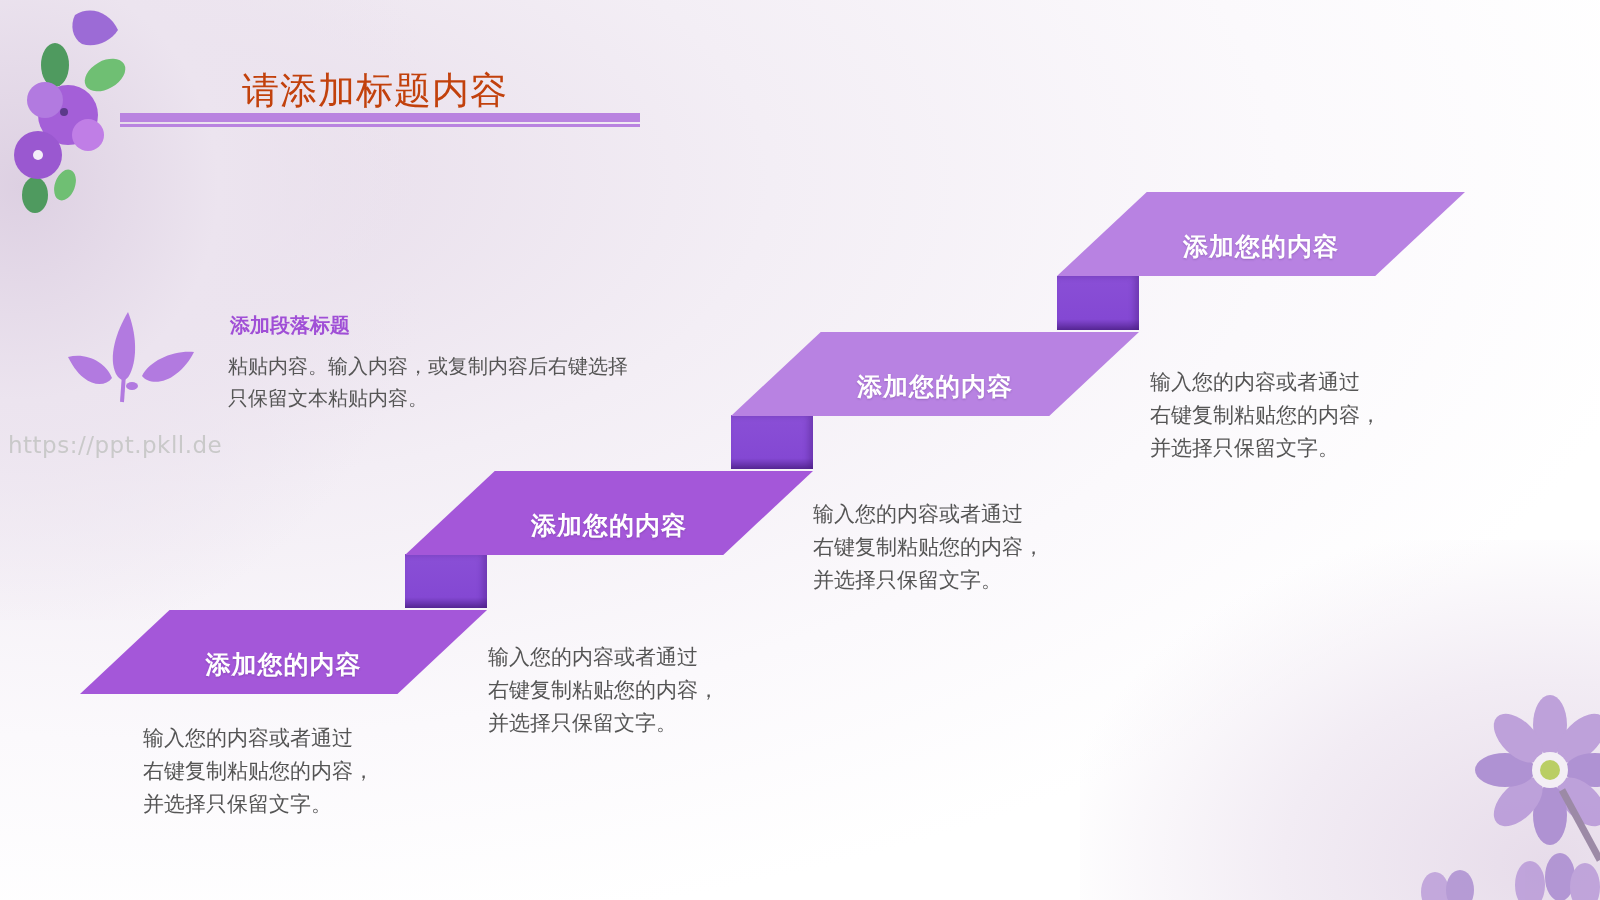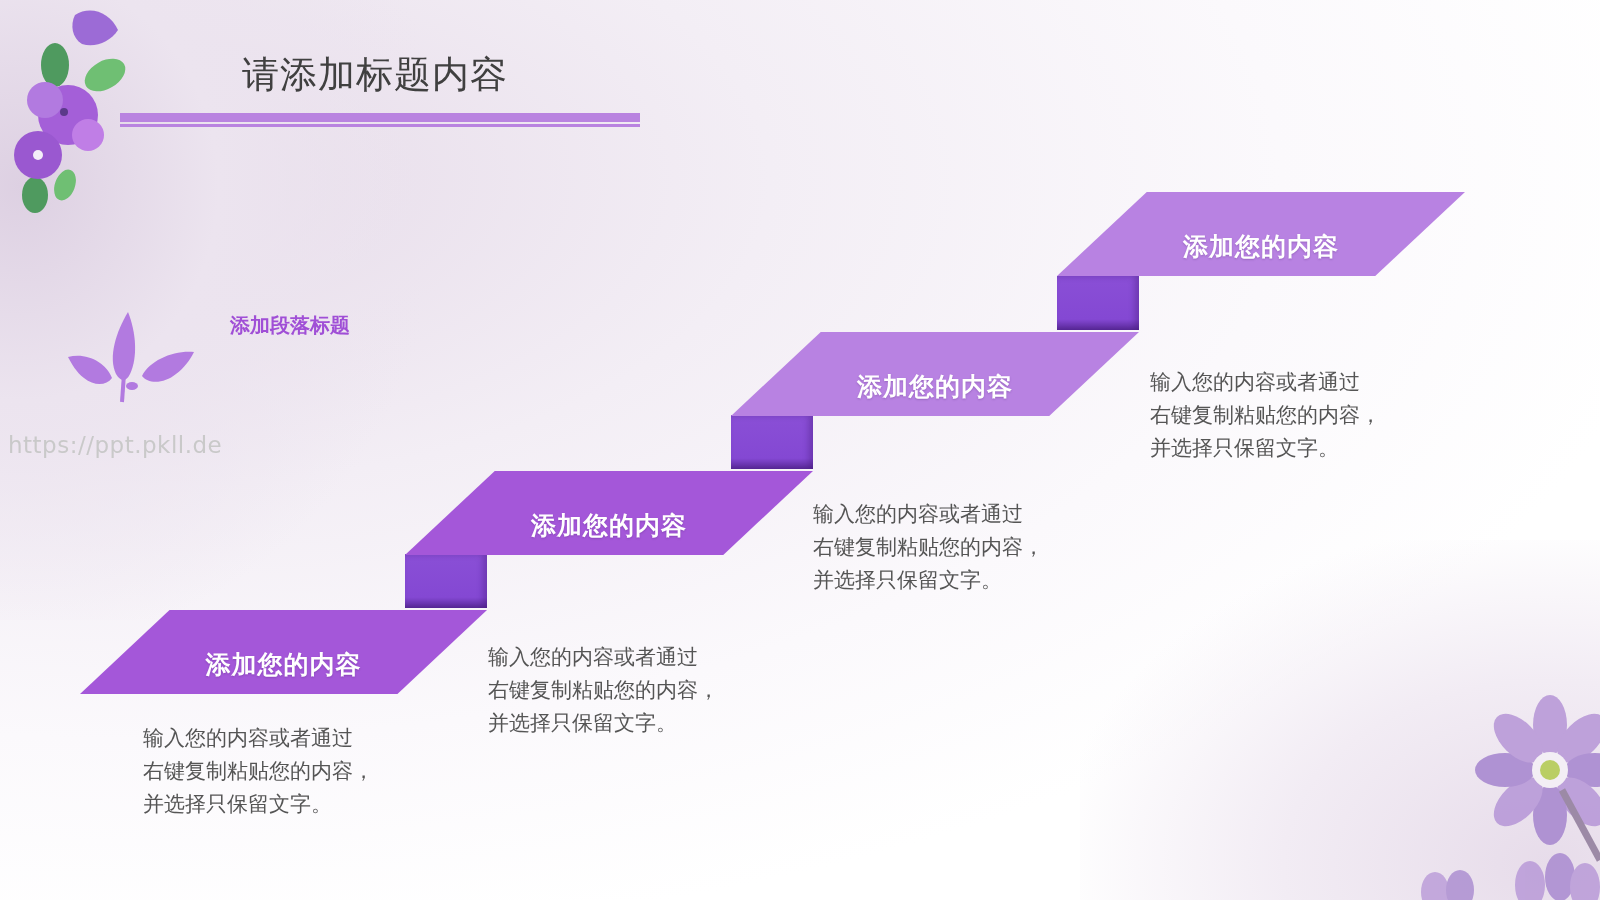--- a/index.html
+++ b/index.html
@@ -11,21 +11,21 @@
   }
   .bg-wash-br {
     position:absolute; right:0; bottom:0; width:520px; height:360px;
     background: radial-gradient(ellipse at 90% 90%, #e7dcea 0%, #f2ecf4 40%, rgba(255,255,255,0) 75%);
   }
   .bg-wash-tl {
     position:absolute; left:0; top:0; width:420px; height:620px;
     background: radial-gradient(ellipse at 5% 30%, #ddd0e2 0%, #ece4ef 35%, rgba(255,255,255,0) 75%);
   }
   .title {
-    position:absolute; left:242px; top:50px; font-size:37px; color:#404040;
+    position:absolute; left:242px; top:66px; font-size:37px; color:#c2410c;
     letter-spacing:1px;
   }
   .title-rule-thick {
     position:absolute; left:120px; top:113px; width:520px; height:9px; background:#b983e0;
   }
   .title-rule-thin {
     position:absolute; left:120px; top:124px; width:520px; height:3px; background:#b983e0;
   }
   .para-heading {
     position:absolute; left:230px; top:312px; font-size:20px; font-weight:bold; color:#a04fd6;
@@ -84,20 +84,22 @@
 
 <svg class="leaf-icon" viewBox="0 0 130 100">
   <path d="M62 0 C50 20 42 45 50 62 C55 70 60 70 64 62 C72 45 70 20 62 0Z" fill="#b27ae0"></path>
   <path d="M2 45 C20 40 40 50 46 66 C40 74 28 74 18 66 C10 60 6 52 2 45Z" fill="#b27ae0"></path>
   <path d="M128 40 C108 38 84 48 76 64 C82 72 98 72 110 62 C118 56 124 48 128 40Z" fill="#b27ae0"></path>
   <path d="M58 62 L56 90" stroke="#b27ae0" stroke-width="4" fill="none"></path>
   <ellipse cx="66" cy="74" rx="6" ry="4" fill="#b27ae0"></ellipse>
 </svg>
 <div class="para-heading">添加段落标题</div>
 <div class="para-body">
+  <div>粘贴内容。输入内容，或复制内容后右键选择</div>
+  <div>只保留文本粘贴内容。</div>
 </div>
 <div class="watermark">https://ppt.pkll.de</div>
 
 <div class="connector" style="left:405px; top:554px;"></div>
 <div class="connector" style="left:731px; top:415px;"></div>
 <div class="connector" style="left:1057px; top:276px;"></div>
 
 <div class="ribbon dark" style="left:80px; top:610px; width:407px;">
   <span class="label">添加您的内容</span>
 </div>

